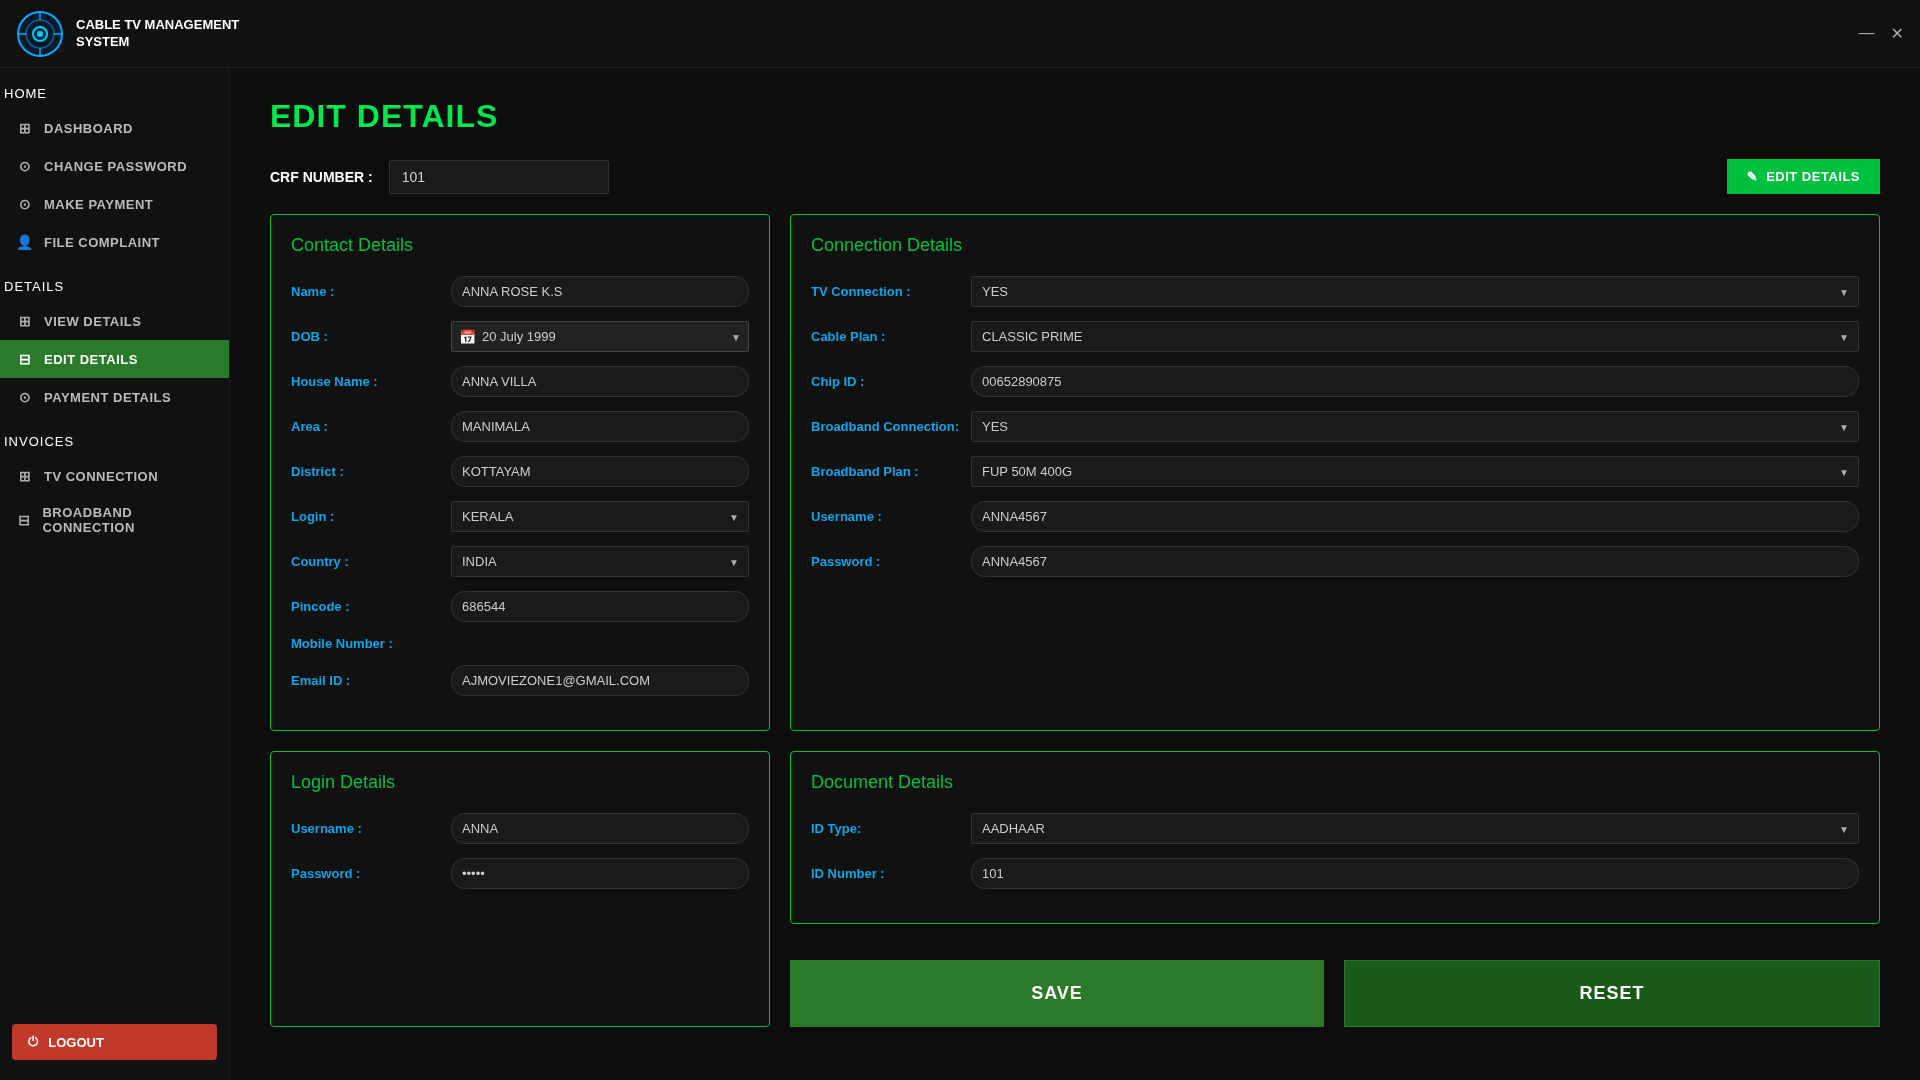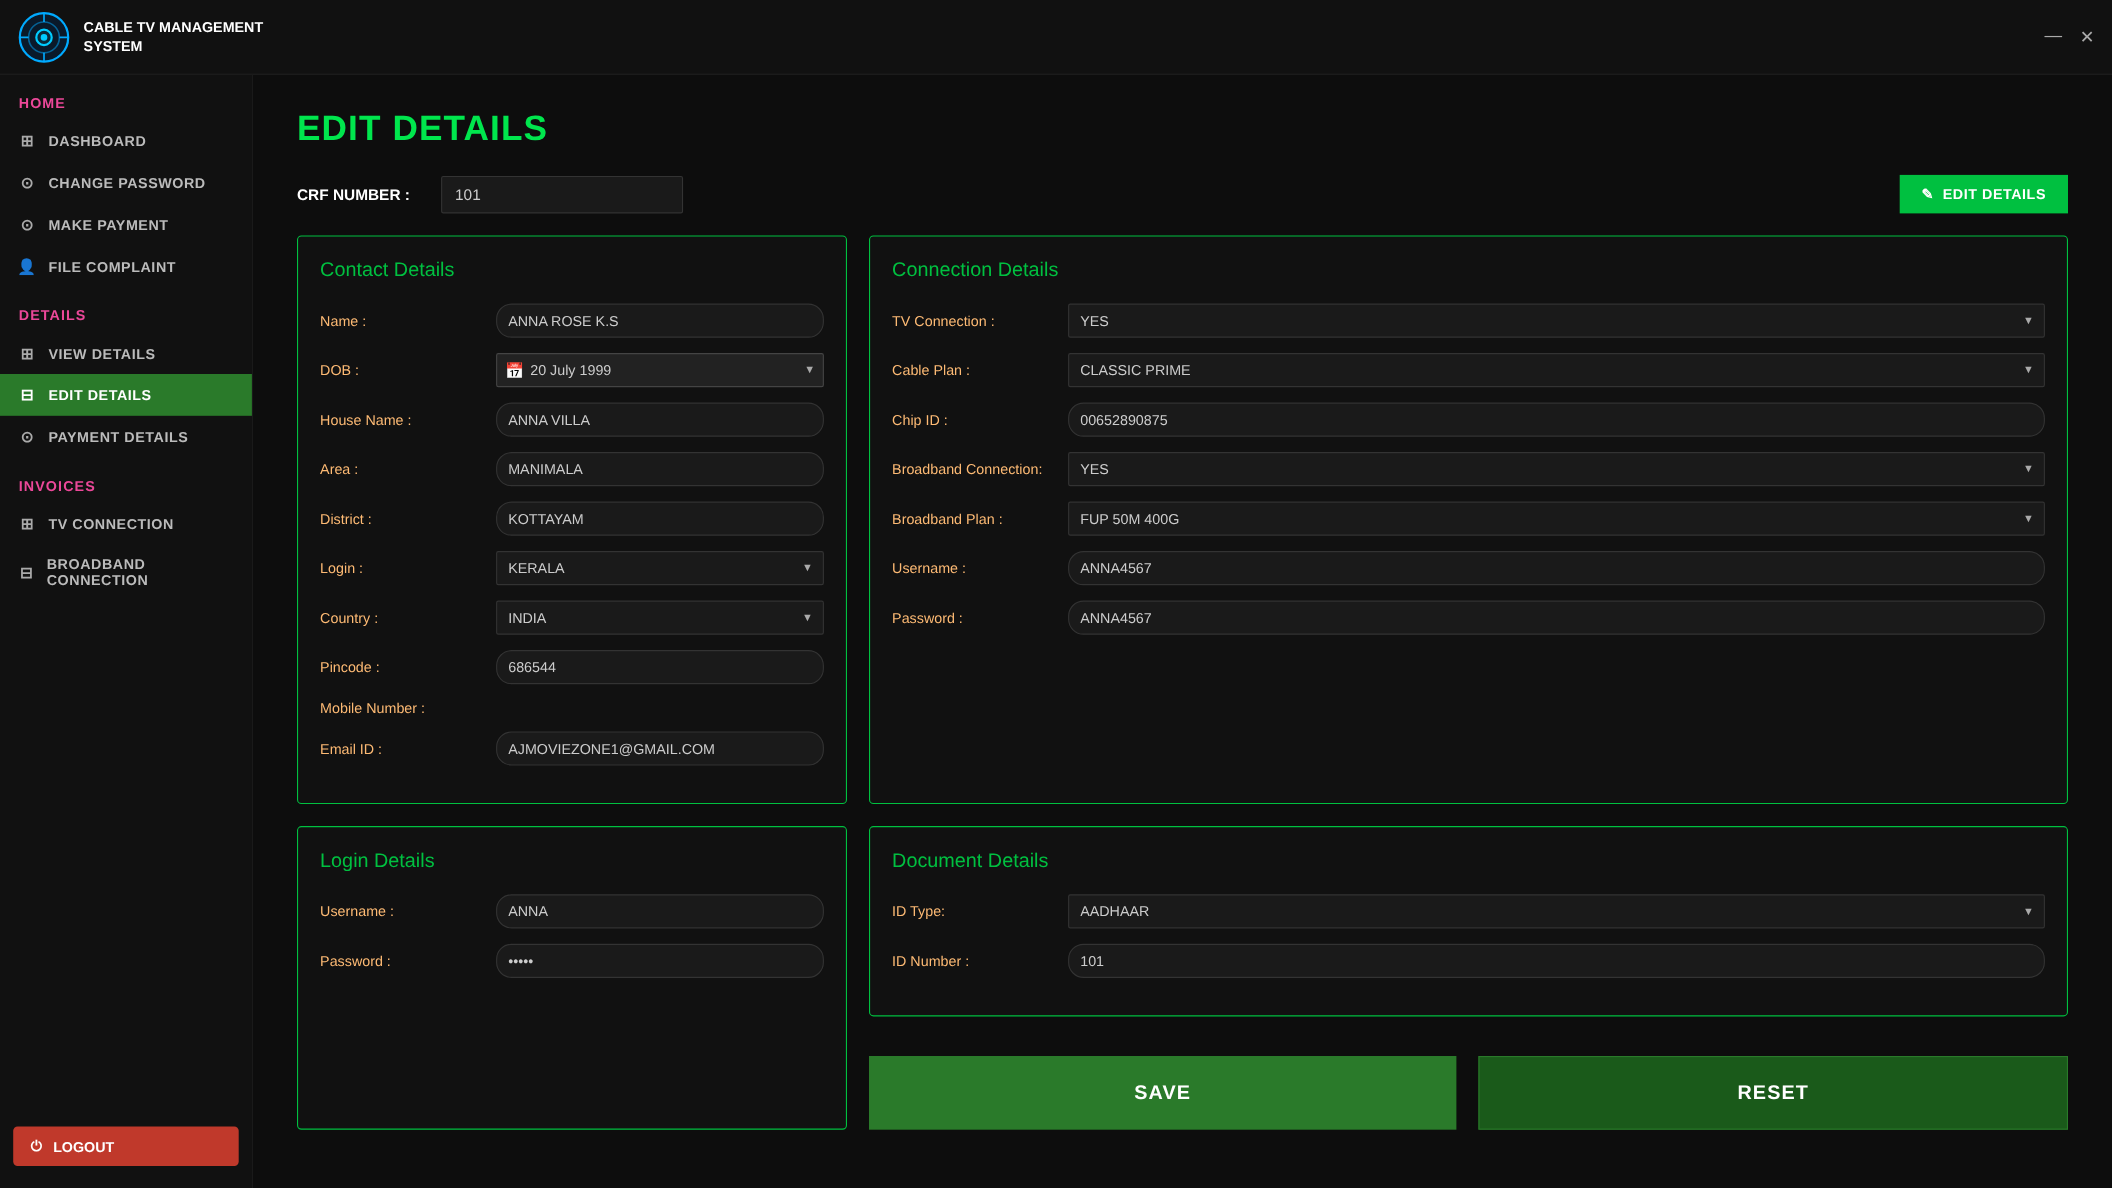--- a/index.html
+++ b/index.html
@@ -61,24 +61,24 @@
     .sidebar {
       width: 230px;
       background: #111;
       border-right: 1px solid #1a1a1a;
       display: flex;
       flex-direction: column;
       padding-bottom: 20px;
       flex-shrink: 0;
     }
     .sidebar-section-label {
-      color: #ec4899;
-      font-size: 13px;
-      font-weight: bold;
-      padding: 18px 17px 8px;
+      color: #ffffff;
+      font-size: 13px;
+      font-weight: normal;
+      padding: 18px 4px 8px;
       letter-spacing: 1px;
     }
     .sidebar-item {
       display: flex;
       align-items: center;
       gap: 10px;
       padding: 10px 16px;
       cursor: pointer;
       color: #bbb;
       font-size: 13px;
@@ -189,23 +189,23 @@
       font-weight: normal;
       margin-bottom: 20px;
     }
 
     .form-row {
       display: flex;
       align-items: center;
       margin-bottom: 14px;
     }
     .form-label {
-      color: #fdba74;
-      font-size: 13px;
-      font-weight: normal;
+      color: #0ea5e9;
+      font-size: 13px;
+      font-weight: bold;
       width: 160px;
       flex-shrink: 0;
     }
     .form-input {
       background: #1a1a1a;
       border: 1px solid #333;
       color: #ccc;
       padding: 7px 10px;
       font-size: 13px;
       flex: 1;
@@ -395,21 +395,21 @@
     <div class="sidebar-logout">
       <span>⏻</span>
       <span>LOGOUT</span>
     </div>
   </div>
 
   <div class="content">
     <div class="page-title">EDIT DETAILS</div>
 
     <div class="crf-row">
-      <div style="display:flex;align-items:center;gap:12px;justify-content:space-between;">
+      <div style="display:flex;align-items:center;gap:0;justify-content:space-between;">
         <span class="crf-label">CRF NUMBER :</span>
         <input class="crf-input" type="text" value="101" style="">
       </div>
       <button class="edit-details-btn">
         <span>✎</span>
         <span>EDIT DETAILS</span>
       </button>
     </div>
 
     <div class="panels-row">

